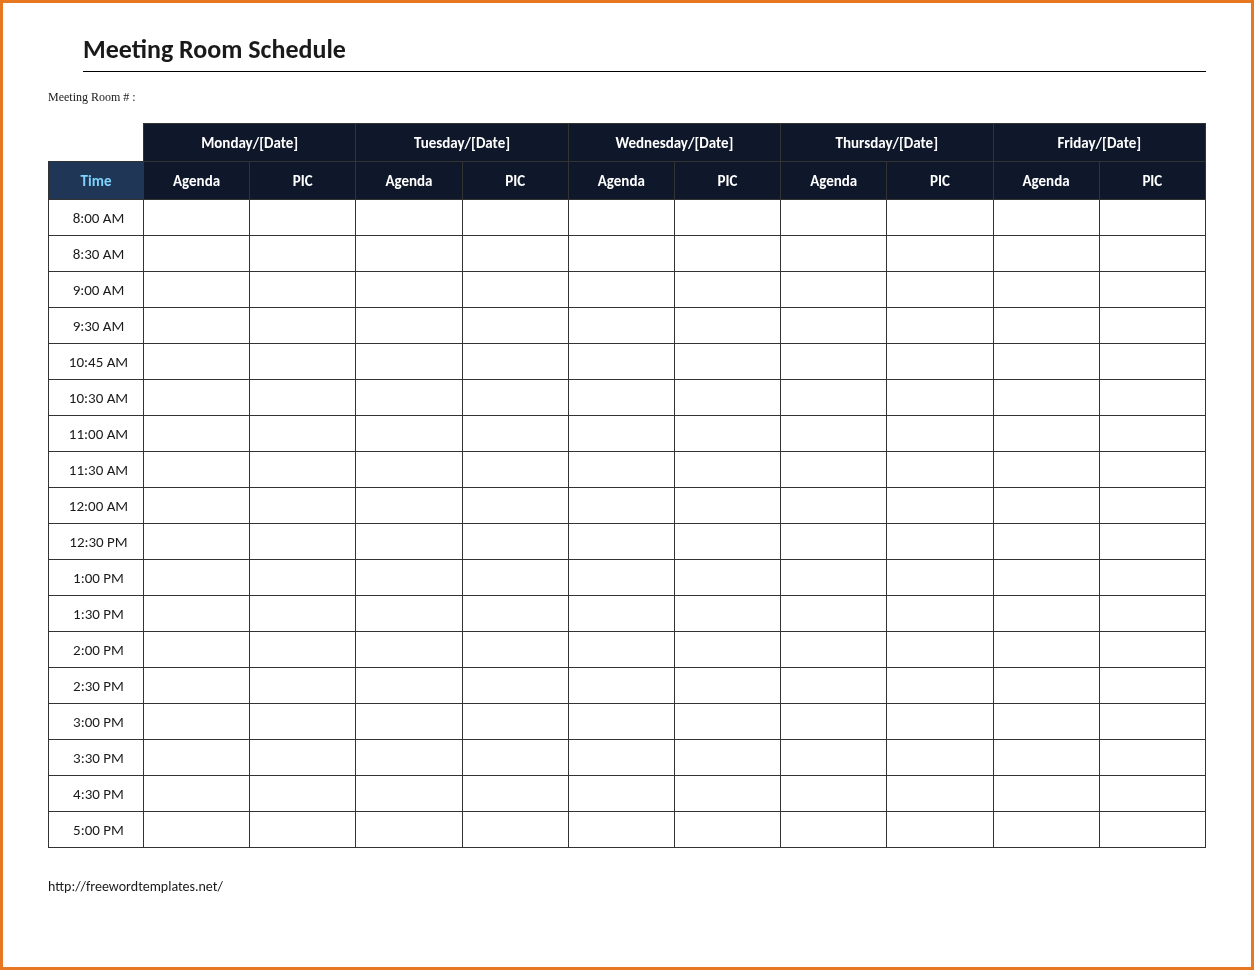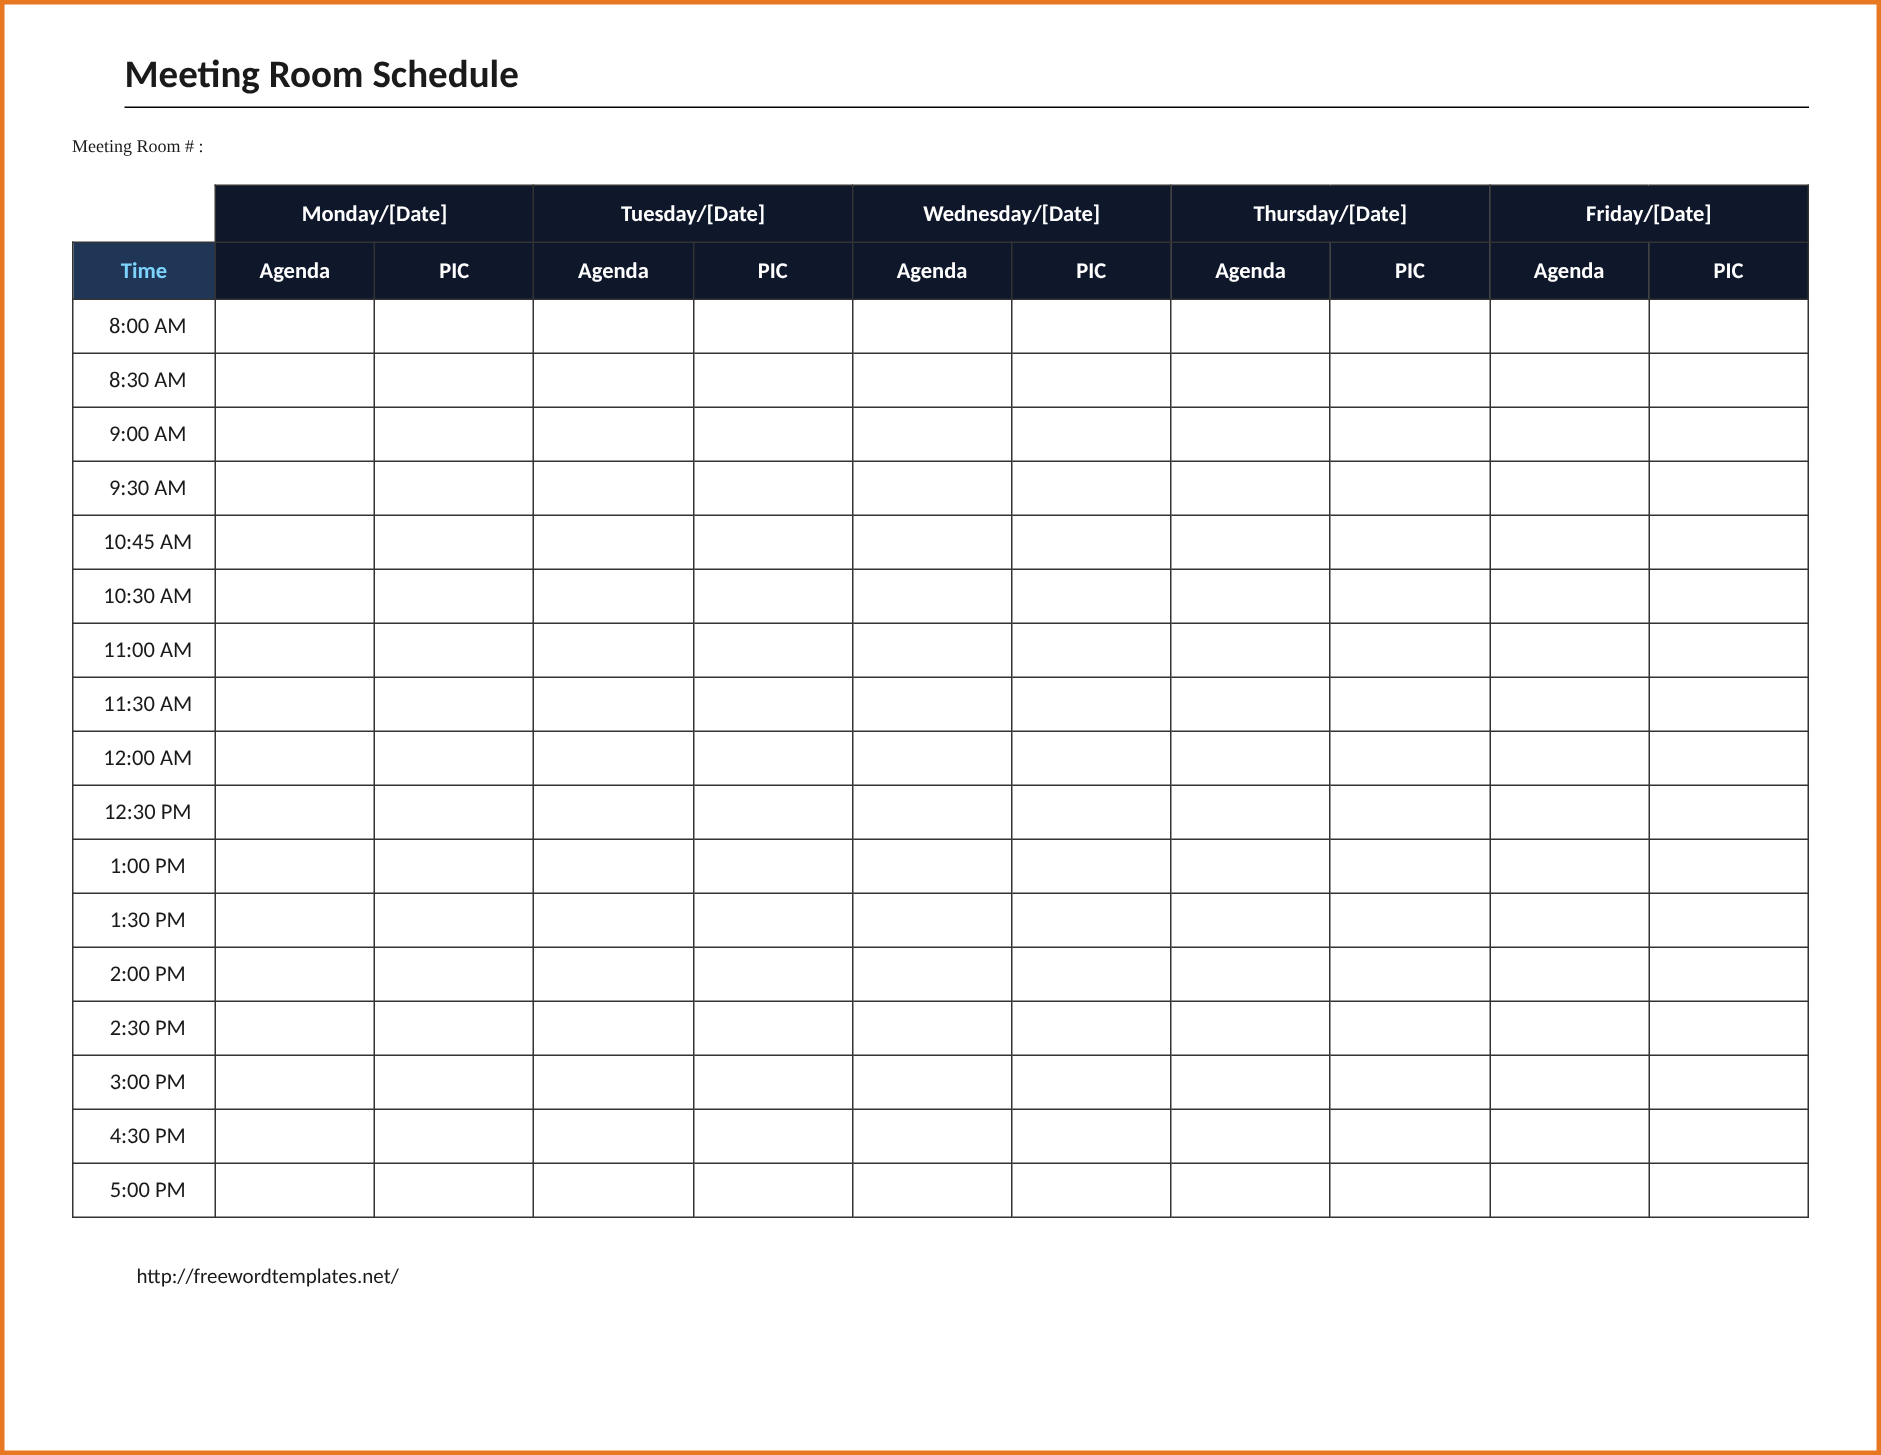--- a/index.html
+++ b/index.html
@@ -78,21 +78,20 @@
     color: #1a1a1a;
     font-size: 15px;
     padding-left: 6px;
   }
   col.time-col { width: 95px; }
   col.data-col { width: auto; }
   .footer-url {
     margin-top: 30px;
     font-size: 14px;
     color: #1a1a1a;
-    margin-left: 43px;
   }
 </style>
 </head>
 <body>
 
 <div class="page-frame">
   <div class="inner">
 
     <div class="title">Meeting Room Schedule</div>
 
@@ -325,20 +324,33 @@
             <td class="slot"></td>
             <td class="slot"></td>
             <td class="slot"></td>
             <td class="slot"></td>
             <td class="slot"></td>
             <td class="slot"></td>
             <td class="slot"></td>
             <td class="slot"></td>
           </tr>
           <tr>
+            <td class="time-cell">3:30 PM</td>
+            <td class="slot"></td>
+            <td class="slot"></td>
+            <td class="slot"></td>
+            <td class="slot"></td>
+            <td class="slot"></td>
+            <td class="slot"></td>
+            <td class="slot"></td>
+            <td class="slot"></td>
+            <td class="slot"></td>
+            <td class="slot"></td>
+          </tr>
+          <tr>
             <td class="time-cell">4:30 PM</td>
             <td class="slot"></td>
             <td class="slot"></td>
             <td class="slot"></td>
             <td class="slot"></td>
             <td class="slot"></td>
             <td class="slot"></td>
             <td class="slot"></td>
             <td class="slot"></td>
             <td class="slot"></td>

